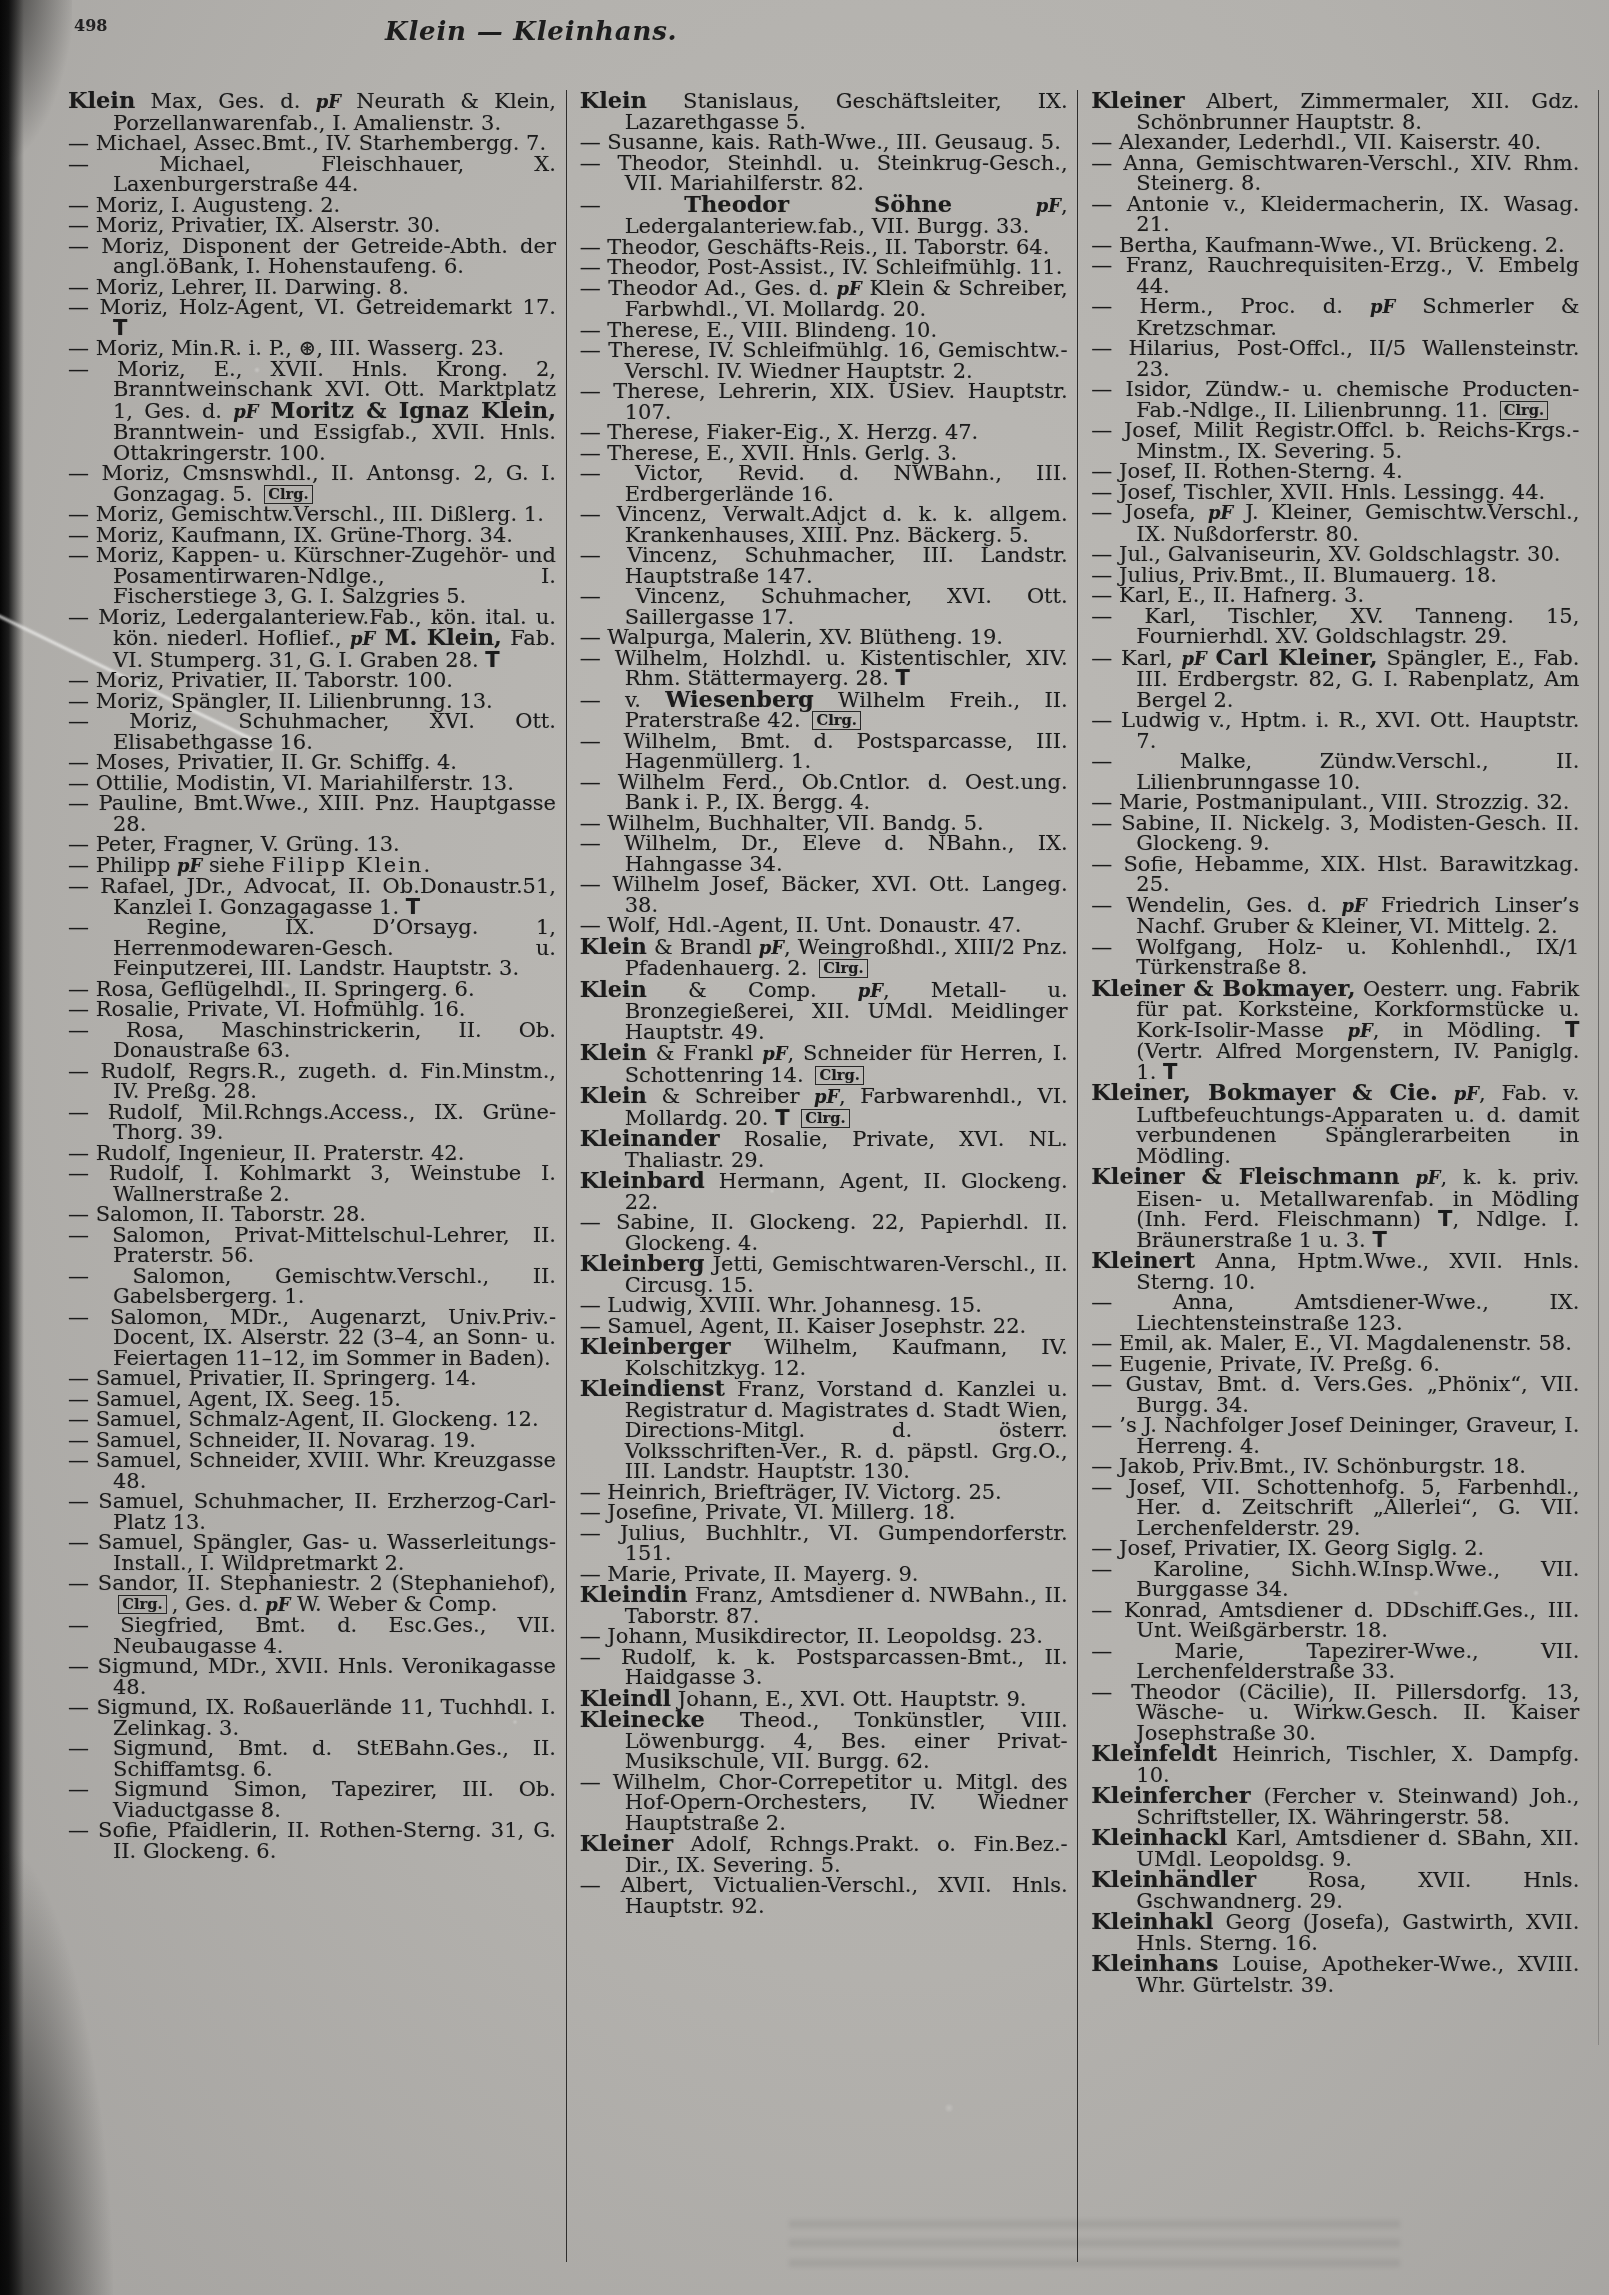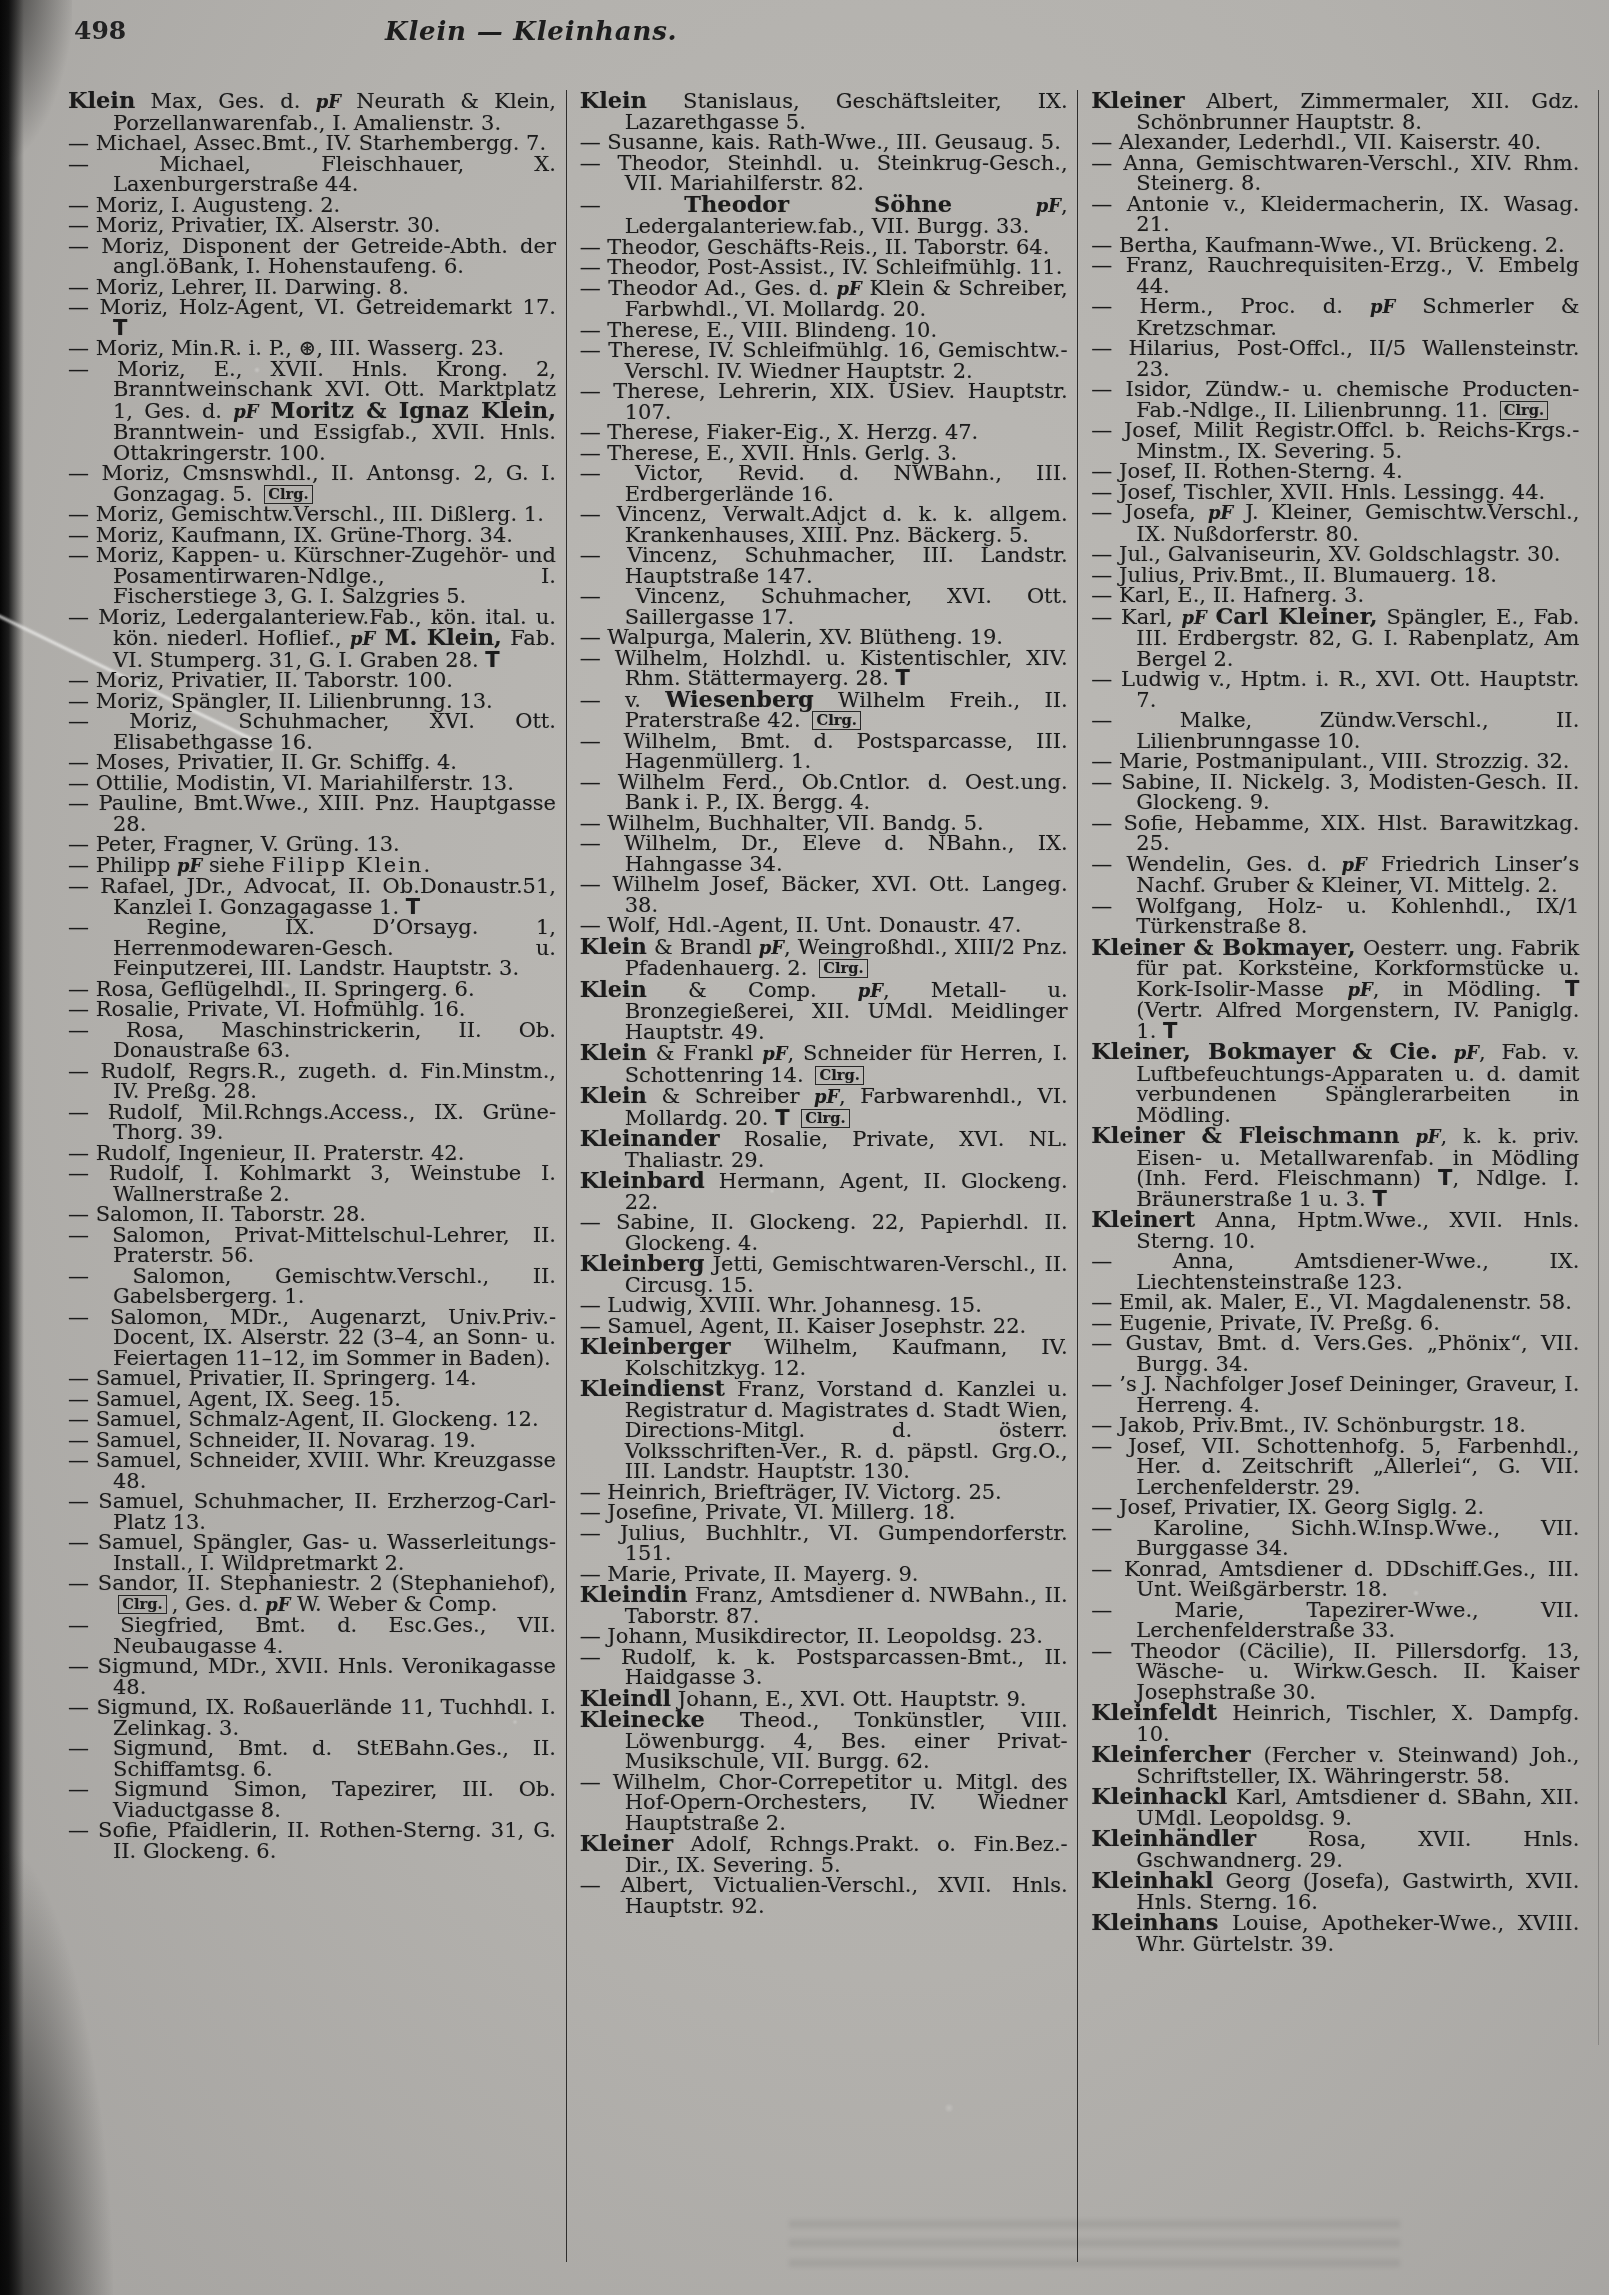--- a/index.html
+++ b/index.html
@@ -28,21 +28,21 @@
     radial-gradient(circle 4px at 772px 1191px,rgba(255,255,255,.5),rgba(255,255,255,0) 70%),
     radial-gradient(circle 5.6px at 1223px 499px,rgba(255,255,255,.45),rgba(255,255,255,0) 70%),
     radial-gradient(circle 4px at 515px 1722px,rgba(255,255,255,.5),rgba(255,255,255,0) 70%),
     radial-gradient(circle 4.8px at 1416px 1593px,rgba(255,255,255,.45),rgba(255,255,255,0) 70%),
     radial-gradient(circle 7.2px at 949px 2108px,rgba(255,255,255,.4),rgba(255,255,255,0) 70%),
     radial-gradient(circle 4px at 193px 1521px,rgba(255,255,255,.5),rgba(255,255,255,0) 70%);}
   .bleed{position:absolute;right:209px;bottom:22.5px;width:611px;height:53px;opacity:.12;
     filter:blur(2px);
     background:repeating-linear-gradient(180deg,#555 0 8px,transparent 8px 19.3px);}
   
-  .page-num{position:absolute;left:74px;top:16px;font-size:25px;font-weight:bold;color:#222;}
+  .page-num{position:absolute;left:74px;top:16px;font-size:16px;font-weight:bold;color:#222;}
   .page-title{position:absolute;left:385px;top:16px;font-size:26px;font-weight:bold;color:#1d1d1d;
     letter-spacing:0.8px;font-style:italic;}
   
   .cols{position:absolute;left:68px;top:90px;width:1521px;height:2172px;display:flex;}
   .col{flex:1 1 0;box-sizing:border-box;padding-right:9.7px;
     font-size:21px;line-height:20.5px;color:#1b1b1b;text-align:justify;
     text-shadow:0 0 0.8px rgba(20,20,20,.35);}
   .col + .col{border-left:1.6px solid #2e2d2c;padding-left:13px;}
   .rule-right{position:absolute;right:9.7px;top:90px;height:1955px;width:1.6px;
     background:linear-gradient(180deg,rgba(40,40,40,.75),rgba(40,40,40,.25));}
@@ -183,20 +183,21 @@
         <div class="entry"><span class="seg-p">— Herm., Proc. d. </span><span class="seg-f">pF</span><span class="seg-p"> Schmerler &amp; Kretzschmar.</span></div>
         <div class="entry"><span class="seg-p">— Hilarius, Post-Offcl., II/5 Wallensteinstr. 23.</span></div>
         <div class="entry"><span class="seg-p">— Isidor, Zündw.- u. chemische Producten-Fab.-Ndlge., II. Lilienbrunng. 11. </span><span class="seg-x">Clrg.</span></div>
         <div class="entry"><span class="seg-p">— Josef, Milit Registr.Offcl. b. Reichs-Krgs.-Minstm., IX. Severing. 5.</span></div>
         <div class="entry"><span class="seg-p">— Josef, II. Rothen-Sterng. 4.</span></div>
         <div class="entry"><span class="seg-p">— Josef, Tischler, XVII. Hnls. Lessingg. 44.</span></div>
         <div class="entry"><span class="seg-p">— Josefa, </span><span class="seg-f">pF</span><span class="seg-p"> J. Kleiner, Gemischtw.Verschl., IX. Nußdorferstr. 80.</span></div>
         <div class="entry"><span class="seg-p">— Jul., Galvaniseurin, XV. Goldschlagstr. 30.</span></div>
         <div class="entry"><span class="seg-p">— Julius, Priv.Bmt., II. Blumauerg. 18.</span></div>
         <div class="entry"><span class="seg-p">— Karl, E., II. Hafnerg. 3.</span></div>
+        <div class="entry"><span class="seg-p">— Karl, Tischler, XV. Tanneng. 15, Fournierhdl. XV. Goldschlagstr. 29.</span></div>
         <div class="entry"><span class="seg-p">— Karl, </span><span class="seg-f">pF</span><span class="seg-p"> </span><span class="seg-b">Carl Kleiner,</span><span class="seg-p"> Spängler, E., Fab. III. Erdbergstr. 82, G. I. Rabenplatz, Am Bergel 2.</span></div>
         <div class="entry"><span class="seg-p">— Ludwig v., Hptm. i. R., XVI. Ott. Hauptstr. 7.</span></div>
         <div class="entry"><span class="seg-p">— Malke, Zündw.Verschl., II. Lilienbrunngasse 10.</span></div>
         <div class="entry"><span class="seg-p">— Marie, Postmanipulant., VIII. Strozzig. 32.</span></div>
         <div class="entry"><span class="seg-p">— Sabine, II. Nickelg. 3, Modisten-Gesch. II. Glockeng. 9.</span></div>
         <div class="entry"><span class="seg-p">— Sofie, Hebamme, XIX. Hlst. Barawitzkag. 25.</span></div>
         <div class="entry"><span class="seg-p">— Wendelin, Ges. d. </span><span class="seg-f">pF</span><span class="seg-p"> Friedrich Linser’s Nachf. Gruber &amp; Kleiner, VI. Mittelg. 2.</span></div>
         <div class="entry"><span class="seg-p">— Wolfgang, Holz- u. Kohlenhdl., IX/1 Türkenstraße 8.</span></div>
         <div class="entry"><span class="seg-b">Kleiner &amp; Bokmayer,</span><span class="seg-p"> Oesterr. ung. Fabrik für pat. Korksteine, Korkformstücke u. Kork-Isolir-Masse </span><span class="seg-f">pF</span><span class="seg-p">, in Mödling. </span><span class="seg-t">T</span><span class="seg-p"> (Vertr. Alfred Morgenstern, IV. Paniglg. 1. </span><span class="seg-t">T</span></div>
         <div class="entry"><span class="seg-b">Kleiner, Bokmayer &amp; Cie.</span><span class="seg-p"> </span><span class="seg-f">pF</span><span class="seg-p">, Fab. v. Luftbefeuchtungs-Apparaten u. d. damit verbundenen Spänglerarbeiten in Mödling.</span></div>

